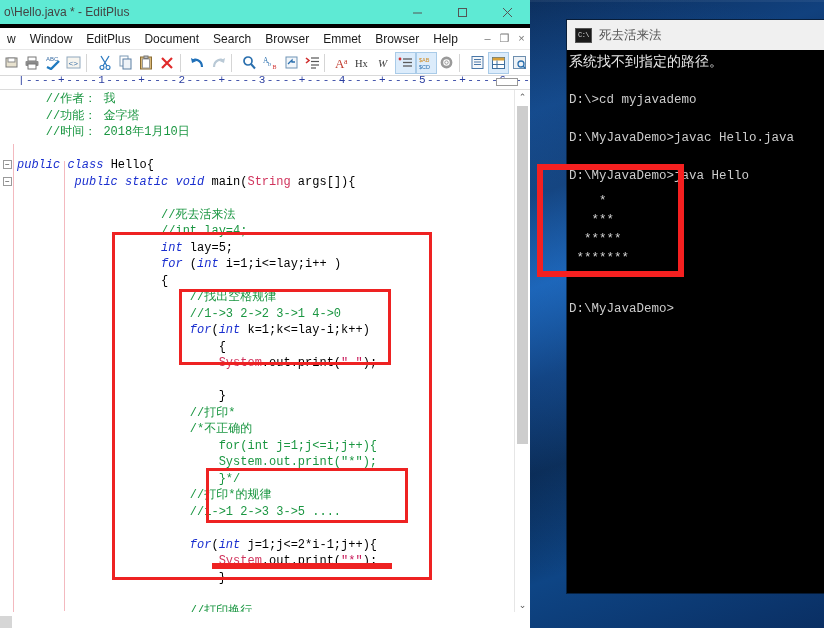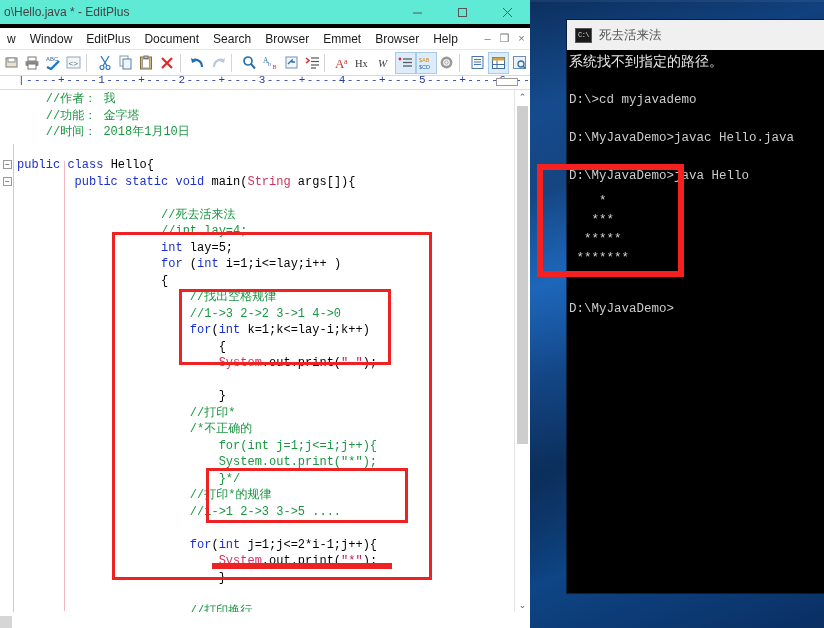--- a/index.html
+++ b/index.html
@@ -91,21 +91,21 @@
     font-family:"Liberation Mono", monospace;
   }
   .code {
     position:absolute; left:17px; top:0; right:16px; bottom:0;
     font-family:"Liberation Mono", monospace;
     font-size:12px; line-height:16.5px; white-space:pre;
     color:#000; padding-top:1px;
   }
   .ln { height:16.5px; white-space:pre; }
   .cm { color:#1a9641; }      
-  .kw { color:#1a2fcf; }      
+  .kw { color:#1a2fcf;font-style:italic; }      
   .id { color:#000; }
   .sys{ color:#d0335c; }      
   .str{ color:#c81858; }      
   .ty { color:#d0335c; }
 
   
   .guide { position:absolute; width:0; border-left:1px solid #f3b9bf; }
 
   
   .vscroll {

